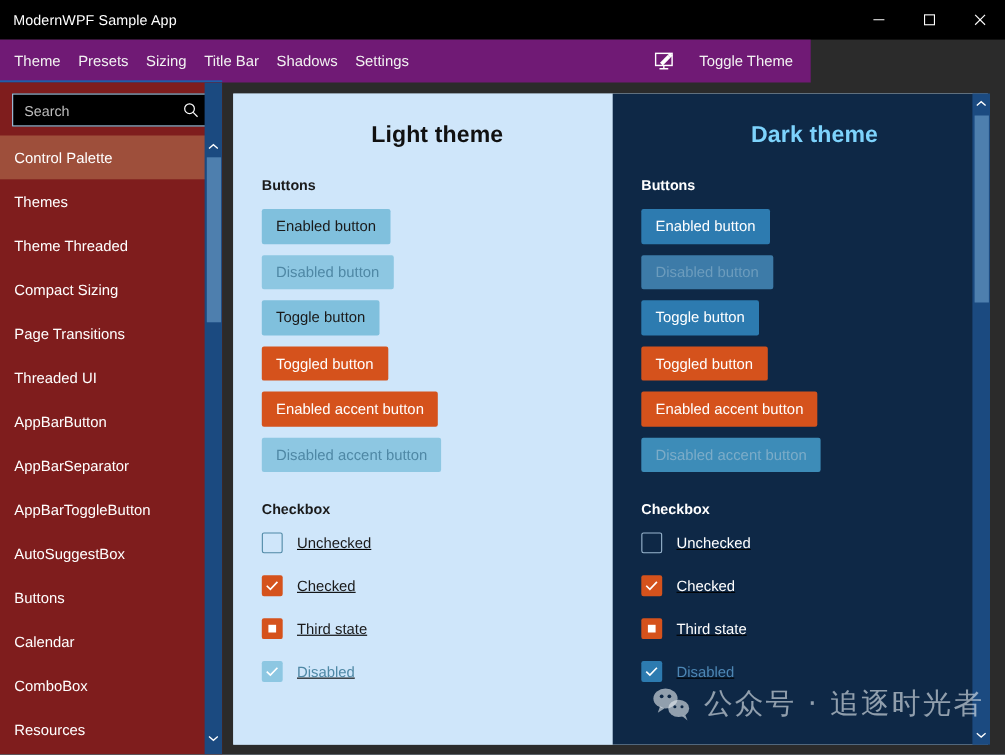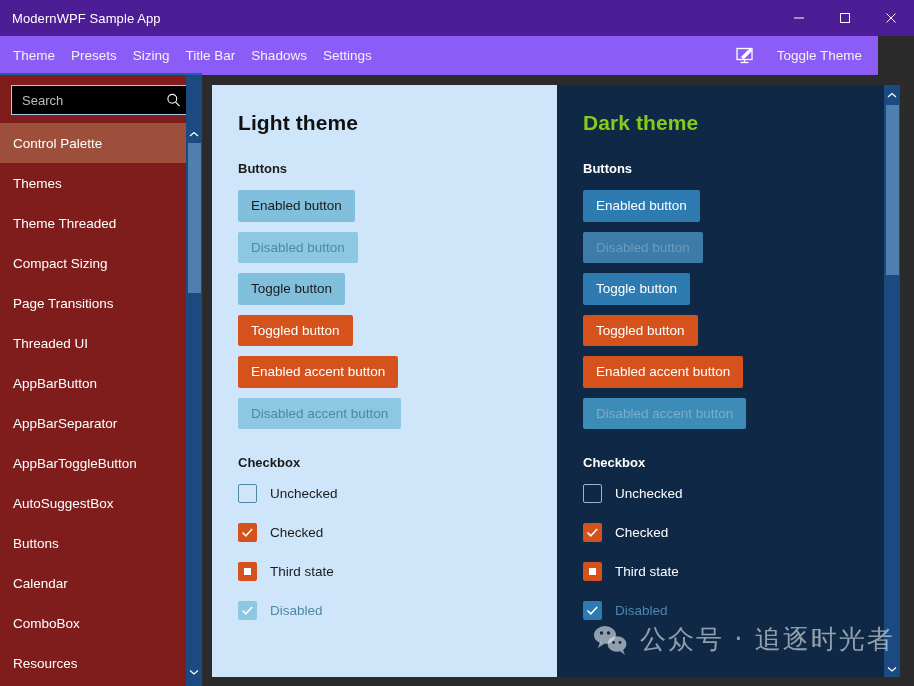--- a/index.html
+++ b/index.html
@@ -7,36 +7,36 @@
     width:914px;height:686px;overflow:hidden;
     background:#2b2b2b;
     font-family:"Liberation Sans", sans-serif;
     -webkit-font-smoothing:antialiased;
   }
   .app{position:relative;width:914px;height:686px;background:#2b2b2b;overflow:hidden;}
 
   
   .titlebar{
     position:absolute;left:0;top:0;width:914px;height:36px;
-    background:#4c1d95;display:flex;align-items:center;
+    background:#000000;display:flex;align-items:center;
   }
   .app-title{
     color:#ffffff;font-size:13px;margin-left:12px;letter-spacing:.1px;white-space:nowrap;
   }
   .win-buttons{position:absolute;right:0;top:0;height:36px;display:flex;}
   .win-btn{
     width:46px;height:36px;display:flex;align-items:center;justify-content:center;
     color:#ffffff;font-size:13px;line-height:1;
   }
   .win-btn svg{display:block;}
 
   
   .menubar{
-    position:absolute;left:0;top:36px;width:878px;height:39px;
-    background:#8b5cf6;display:flex;align-items:center;
+    position:absolute;left:0;top:36px;width:737px;height:39px;
+    background:#701a75;display:flex;align-items:center;
   }
   .menu-item{
     color:#f2f2f2;font-size:13.5px;padding:0 0;margin:0 16px 0 0;white-space:nowrap;
   }
   .menu-item:first-child{margin-left:13px;}
   .menu-spacer{flex:1;}
   .toggle-theme{
     display:flex;align-items:center;gap:21px;margin-right:16px;color:#f2f2f2;font-size:13.5px;white-space:nowrap;
   }
   .toggle-theme-icon{width:20px;height:18px;display:block;}
@@ -88,23 +88,23 @@
   
   .content{
     position:absolute;left:212px;top:85px;width:686px;height:592px;
     background:#cfe6fa;overflow:hidden;display:flex;
   }
   .pane{height:592px;box-sizing:border-box;overflow:hidden;position:relative;}
   .pane.light{width:345px;background:#cfe6fa;}
   .pane.dark{width:341px;background:#0e2846;}
   .pane-inner{padding:26px 0 0 26px;}
 
-  .pane-title{font-size:21px;font-weight:bold;margin:0 0 26px 0;letter-spacing:.1px;}
+  .pane-title{font-size:21px;font-weight:bold;margin:0 0 26px 0;letter-spacing:.1px;text-align:center;}
   .pane.light .pane-title{color:#111111;}
-  .pane.dark .pane-title{color:#84cc16;}
+  .pane.dark .pane-title{color:#7dd3fc;}
 
   .section-head{font-size:13px;font-weight:bold;margin:0 0 14px 0;}
   .pane.light .section-head{color:#1a1a1a;}
   .pane.dark .section-head{color:#ffffff;}
 
   .btn{
     display:inline-block;border:0;outline:none;font-size:13.5px;
     font-family:"Liberation Sans", sans-serif;
     padding:8px 13px;margin:0 0 10px 0;border-radius:2px;cursor:pointer;line-height:1.15;
     box-sizing:border-box;
@@ -117,21 +117,21 @@
   
   .pane.dark .btn.normal{background:#2d7bb0;color:#ffffff;}
   .pane.dark .btn.disabled{background:#3d7ba8;color:#6c9cbd;}
   .pane.dark .btn.accent{background:#d5521c;color:#ffffff;}
   .pane.dark .btn.accent-disabled{background:#3d8cb8;color:#7cacc8;}
 
   .btn-row{display:block;}
 
   .spacer-md{height:16px;}
 
-  .cb-row{display:flex;align-items:center;margin:0 0 20px 0;}
+  .cb-row{display:flex;align-items:center;margin:0 0 20px 0;text-decoration:underline;}
   .cb-box{
     width:19px;height:19px;box-sizing:border-box;border-radius:2px;margin-right:13px;
     display:flex;align-items:center;justify-content:center;flex:none;
   }
   .pane.light .cb-box.unchecked{border:1.5px solid #4f88a5;background:transparent;}
   .pane.dark  .cb-box.unchecked{border:1.5px solid #9ab6cf;background:transparent;}
   .cb-box.checked{background:#d5521c;}
   .cb-box.third{background:#d5521c;}
   .pane.light .cb-box.dis{background:#8dc7e2;}
   .pane.dark  .cb-box.dis{background:#2d7bb0;}

